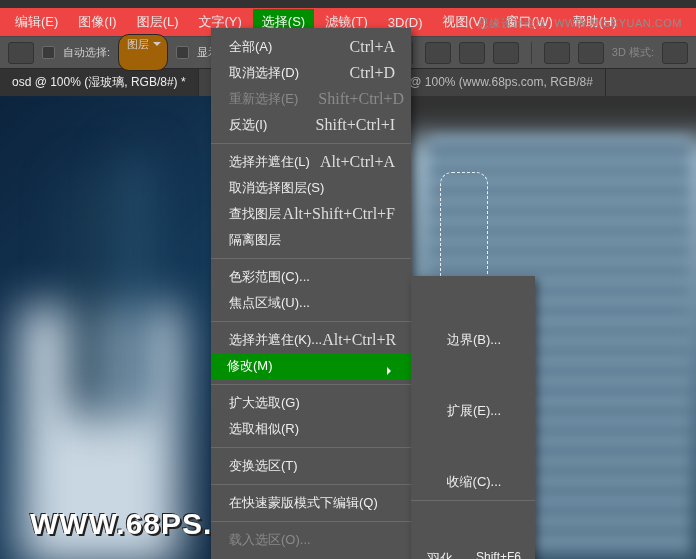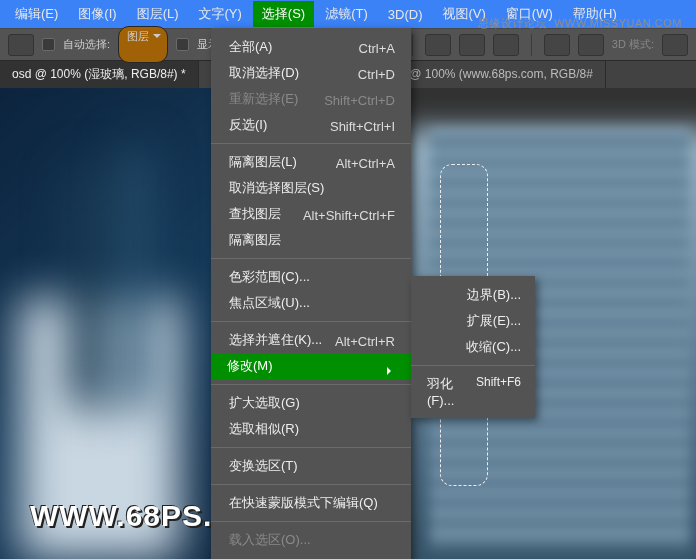--- a/index.html
+++ b/index.html
@@ -1,20 +1,20 @@
 <!DOCTYPE html>
 <html><head>
 <meta charset="utf-8">
 <style>
   * { margin: 0; padding: 0; box-sizing: border-box; font-family: "Microsoft YaHei", Arial, sans-serif; -webkit-font-smoothing: antialiased; }
   body { width: 696px; height: 559px; background: #323232; overflow: hidden; position: relative; }
 
   .top-watermark { position: absolute; top: 16px; right: 14px; font-size: 11px; color: #8f8f8f; letter-spacing: .5px; z-index: 5; }
 
-  .menubar { height: 28px; background: #3b82f6; display: flex; align-items: center; padding: 0 6px; color: #e8e8e8; font-size: 13px; }
+  .menubar { height: 28px; background: #ef4444; display: flex; align-items: center; padding: 0 6px; color: #e8e8e8; font-size: 13px; margin-top: 8px; }
   .menubar .menu-item { padding: 4px 9px; margin-right: 2px; cursor: default; }
   .menubar .menu-item.open { background: #008f00; color: #fff; }
 
   .optionbar { height: 32px; background: #535353; border-top: 1px solid #474747; display: flex; align-items: center; padding: 0 8px; color: #d0d0d0; font-size: 11px; gap: 8px; }
   .optionbar .chk { width: 13px; height: 13px; background: #3a3a3a; border: 1px solid #6a6a6a; border-radius: 2px; display:inline-block; }
   .optionbar .sel { background: #a16207; border: 1px solid #262626; padding: 2px 18px 18px 8px; border-radius: 11px; position: relative; }
   .optionbar .sel::after { content:""; position:absolute; right:6px; top:7px; border:4px solid transparent; border-top-color:#ccc; }
   .optionbar .iconbtn { width: 26px; height: 22px; background: #454545; border: 1px solid #333; border-radius: 3px; }
   .optionbar .sep { width:1px; height:22px; background:#3c3c3c; margin:0 4px; }
   .optionbar .mode { color:#888; }
@@ -30,25 +30,25 @@
   .shape { position:absolute; border-radius:6px; filter: blur(22px); }
   .marquee { position:absolute; border: 1px dashed #eee; background: transparent; }
 
   .dropdown { position: absolute; left: 211px; top: 28px; width: 200px; background: #535353; color: #eee; font-size: 13px; box-shadow: 3px 3px 8px rgba(0,0,0,.45); z-index: 30; padding: 6px 0; }
   .dropdown .row { display: flex; justify-content: space-between; align-items: flex-end; padding: 4px 16px 4px 18px; white-space: nowrap; }
   .dropdown .row .arrow { margin-left:auto; border:4px solid transparent; border-left-color:#eee; width:0;height:0; }
   .dropdown .row.highlight { background: #008f00; color:#ffffff;padding-left:16px; }
   .dropdown .row.highlight .arrow { border-left-color:#fff; }
   .dropdown .row.disabled { color:#8a8a8a; }
   .dropdown .sep { height:1px; background:#6a6a6a; margin:5px 0; }
-  .dropdown .kbd { color:#ddd; font-size:13px; }
+  .dropdown .kbd { color:#ddd; font-size:16px;font-family:Liberation Serif, serif; }
   .dropdown .row.disabled .kbd { color:#8a8a8a;margin-left:20px; }
 
   .submenu { position:absolute; left:411px; top:276px; width:124px; background:#535353; color:#eee; font-size:13px; box-shadow: 3px 3px 8px rgba(0,0,0,.45); z-index:31; padding:6px 0; }
-  .submenu .row { display:flex; justify-content: flex-end; padding:4px 14px 4px 16px; }
+  .submenu .row { display:flex; justify-content: center; padding:4px 14px 4px 16px;margin-top:45px; }
   .submenu .row.highlight { background:#008f00; color:#fff; }
   .submenu .sep { height:1px; background:#6a6a6a; margin:5px 0; }
   .submenu .kbd { font-size:12px; }
 
   .wm { position:absolute; left: 30px; bottom: 26px; font-family: "Arial Black", Arial, sans-serif; font-weight:900; font-size: 30px; color:#fff; letter-spacing:1px; text-shadow: 2px 2px 0 #222, -1px -1px 0 #222; z-index: 20; }
 </style>
 </head>
 <body>
 
 <div class="top-watermark">
@@ -122,21 +122,21 @@
     <div class="row disabled">
       <span>重新选择(E)</span>
       <span class="kbd">Shift+Ctrl+D</span>
     </div>
     <div class="row">
       <span>反选(I)</span>
       <span class="kbd">Shift+Ctrl+I</span>
     </div>
     <div class="sep"></div>
     <div class="row">
-      <span>隔离图层(L)</span>
+      <span>选择并遮住(L)</span>
       <span class="kbd">Alt+Ctrl+A</span>
     </div>
     <div class="row">
       <span>取消选择图层(S)</span>
     </div>
     <div class="row">
       <span>查找图层</span>
       <span class="kbd">Alt+Shift+Ctrl+F</span>
     </div>
     <div class="row">

